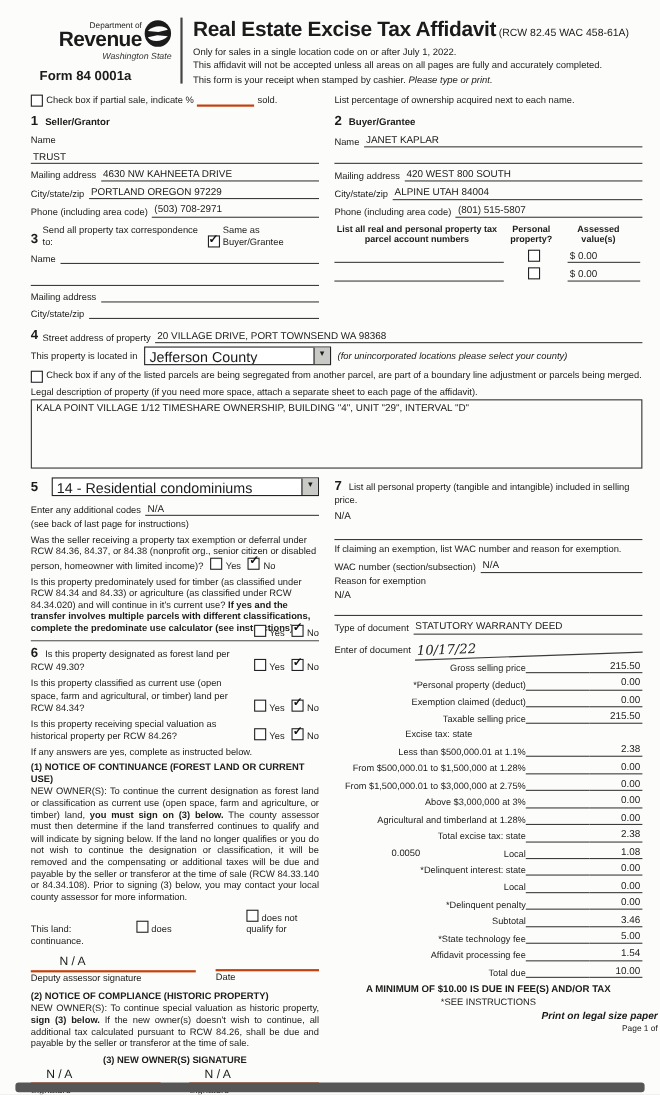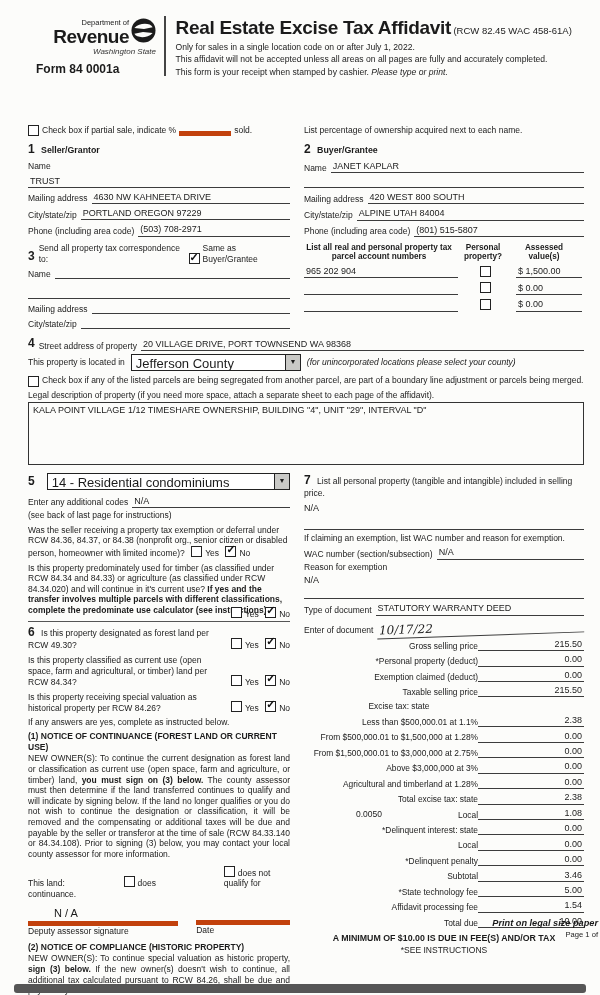--- a/index.html
+++ b/index.html
@@ -1,19 +1,19 @@
 <!DOCTYPE html>
 <html><head>
 <meta charset="utf-8">
 <style>
   html,body{margin:0;padding:0;background:#e9e9e5;}
   .page{position:relative;width:600px;height:995px;background:#fcfcfa;margin:0 auto;
         font-family:"Liberation Sans",sans-serif;color:#1b1b1b;font-size:8.5px;
         box-sizing:border-box;padding:10px 16px 0 28px;overflow:hidden;line-height:1.25;}
-  .ul{border-bottom:5px solid #c2410c;}
+  .ul{border-bottom:2px solid #c2410c;}
   b,.b{font-weight:bold;}
   .it{font-style:italic;}
   
   .hdr{display:flex;align-items:flex-start;margin-top:4px;}
   .logo{width:128px;flex:none;padding-top:4px;}
   .logo-row{display:flex;align-items:flex-end;justify-content:flex-end;}
   .logo-txt{text-align:right;line-height:1;}
   .dept-small{font-size:7.5px;}
   .dept-big{font-size:19px;font-weight:bold;letter-spacing:-0.5px;}
   .dept-state{font-size:8px;font-style:italic;text-align:right;margin-top:1px;color:#333;}
@@ -93,21 +93,21 @@
       <div><span class="title">Real Estate Excise Tax Affidavit</span>
            <span class="title-ref">(RCW 82.45 WAC 458-61A)</span></div>
       <div class="hnote">Only for sales in a single location code on or after July 1, 2022.</div>
       <div class="hnote">This affidavit will not be accepted unless all areas on all pages are fully and accurately completed.</div>
       <div class="hnote"><span>This form is your receipt when stamped by cashier.</span>
         <span class="it">Please type or print.</span></div>
     </div>
   </div>
 
   <div style="display:flex;margin-top:8px;align-items:flex-end;">
-    <div style="display:flex;align-items:flex-end;flex:1;margin-top:36px;">
+    <div style="display:flex;align-items:flex-end;flex:1;">
       <span class="cb"></span>
       <span>Check box if partial sale, indicate %</span>
       <span class="ul" style="width:52px;height:9px;display:inline-block;margin:0 3px;"></span>
       <span>sold.</span>
     </div>
     <div style="width:280px;">List percentage of ownership acquired next to each name.</div>
   </div>
 
   <div class="cols2" style="margin-top:6px;">
     <div class="c-l">
@@ -190,25 +190,20 @@
         <div style="width:58px;">
           <div>Personal</div>
             <div>property?</div>
         </div>
         <div style="width:64px;">
           <div>Assessed</div>
             <div>value(s)</div>
         </div>
       </div>
       <div class="pp-row">
-        <span class="parcel-val" style="width:150px;">965 202 904</span>
-        <span style="width:58px;text-align:center;"><span class="cb"></span></span>
-        <span class="assessed-val">$ 1,500.00</span>
-      </div>
-      <div class="pp-row">
         <span class="parcel-val" style="width:150px;"></span>
         <span style="width:58px;text-align:center;"><span class="cb"></span></span>
         <span class="assessed-val">$ 0.00</span>
       </div>
       <div class="pp-row">
         <span class="parcel-val" style="width:150px;"></span>
         <span style="width:58px;text-align:center;"><span class="cb"></span></span>
         <span class="assessed-val">$ 0.00</span>
       </div>
     </div>

